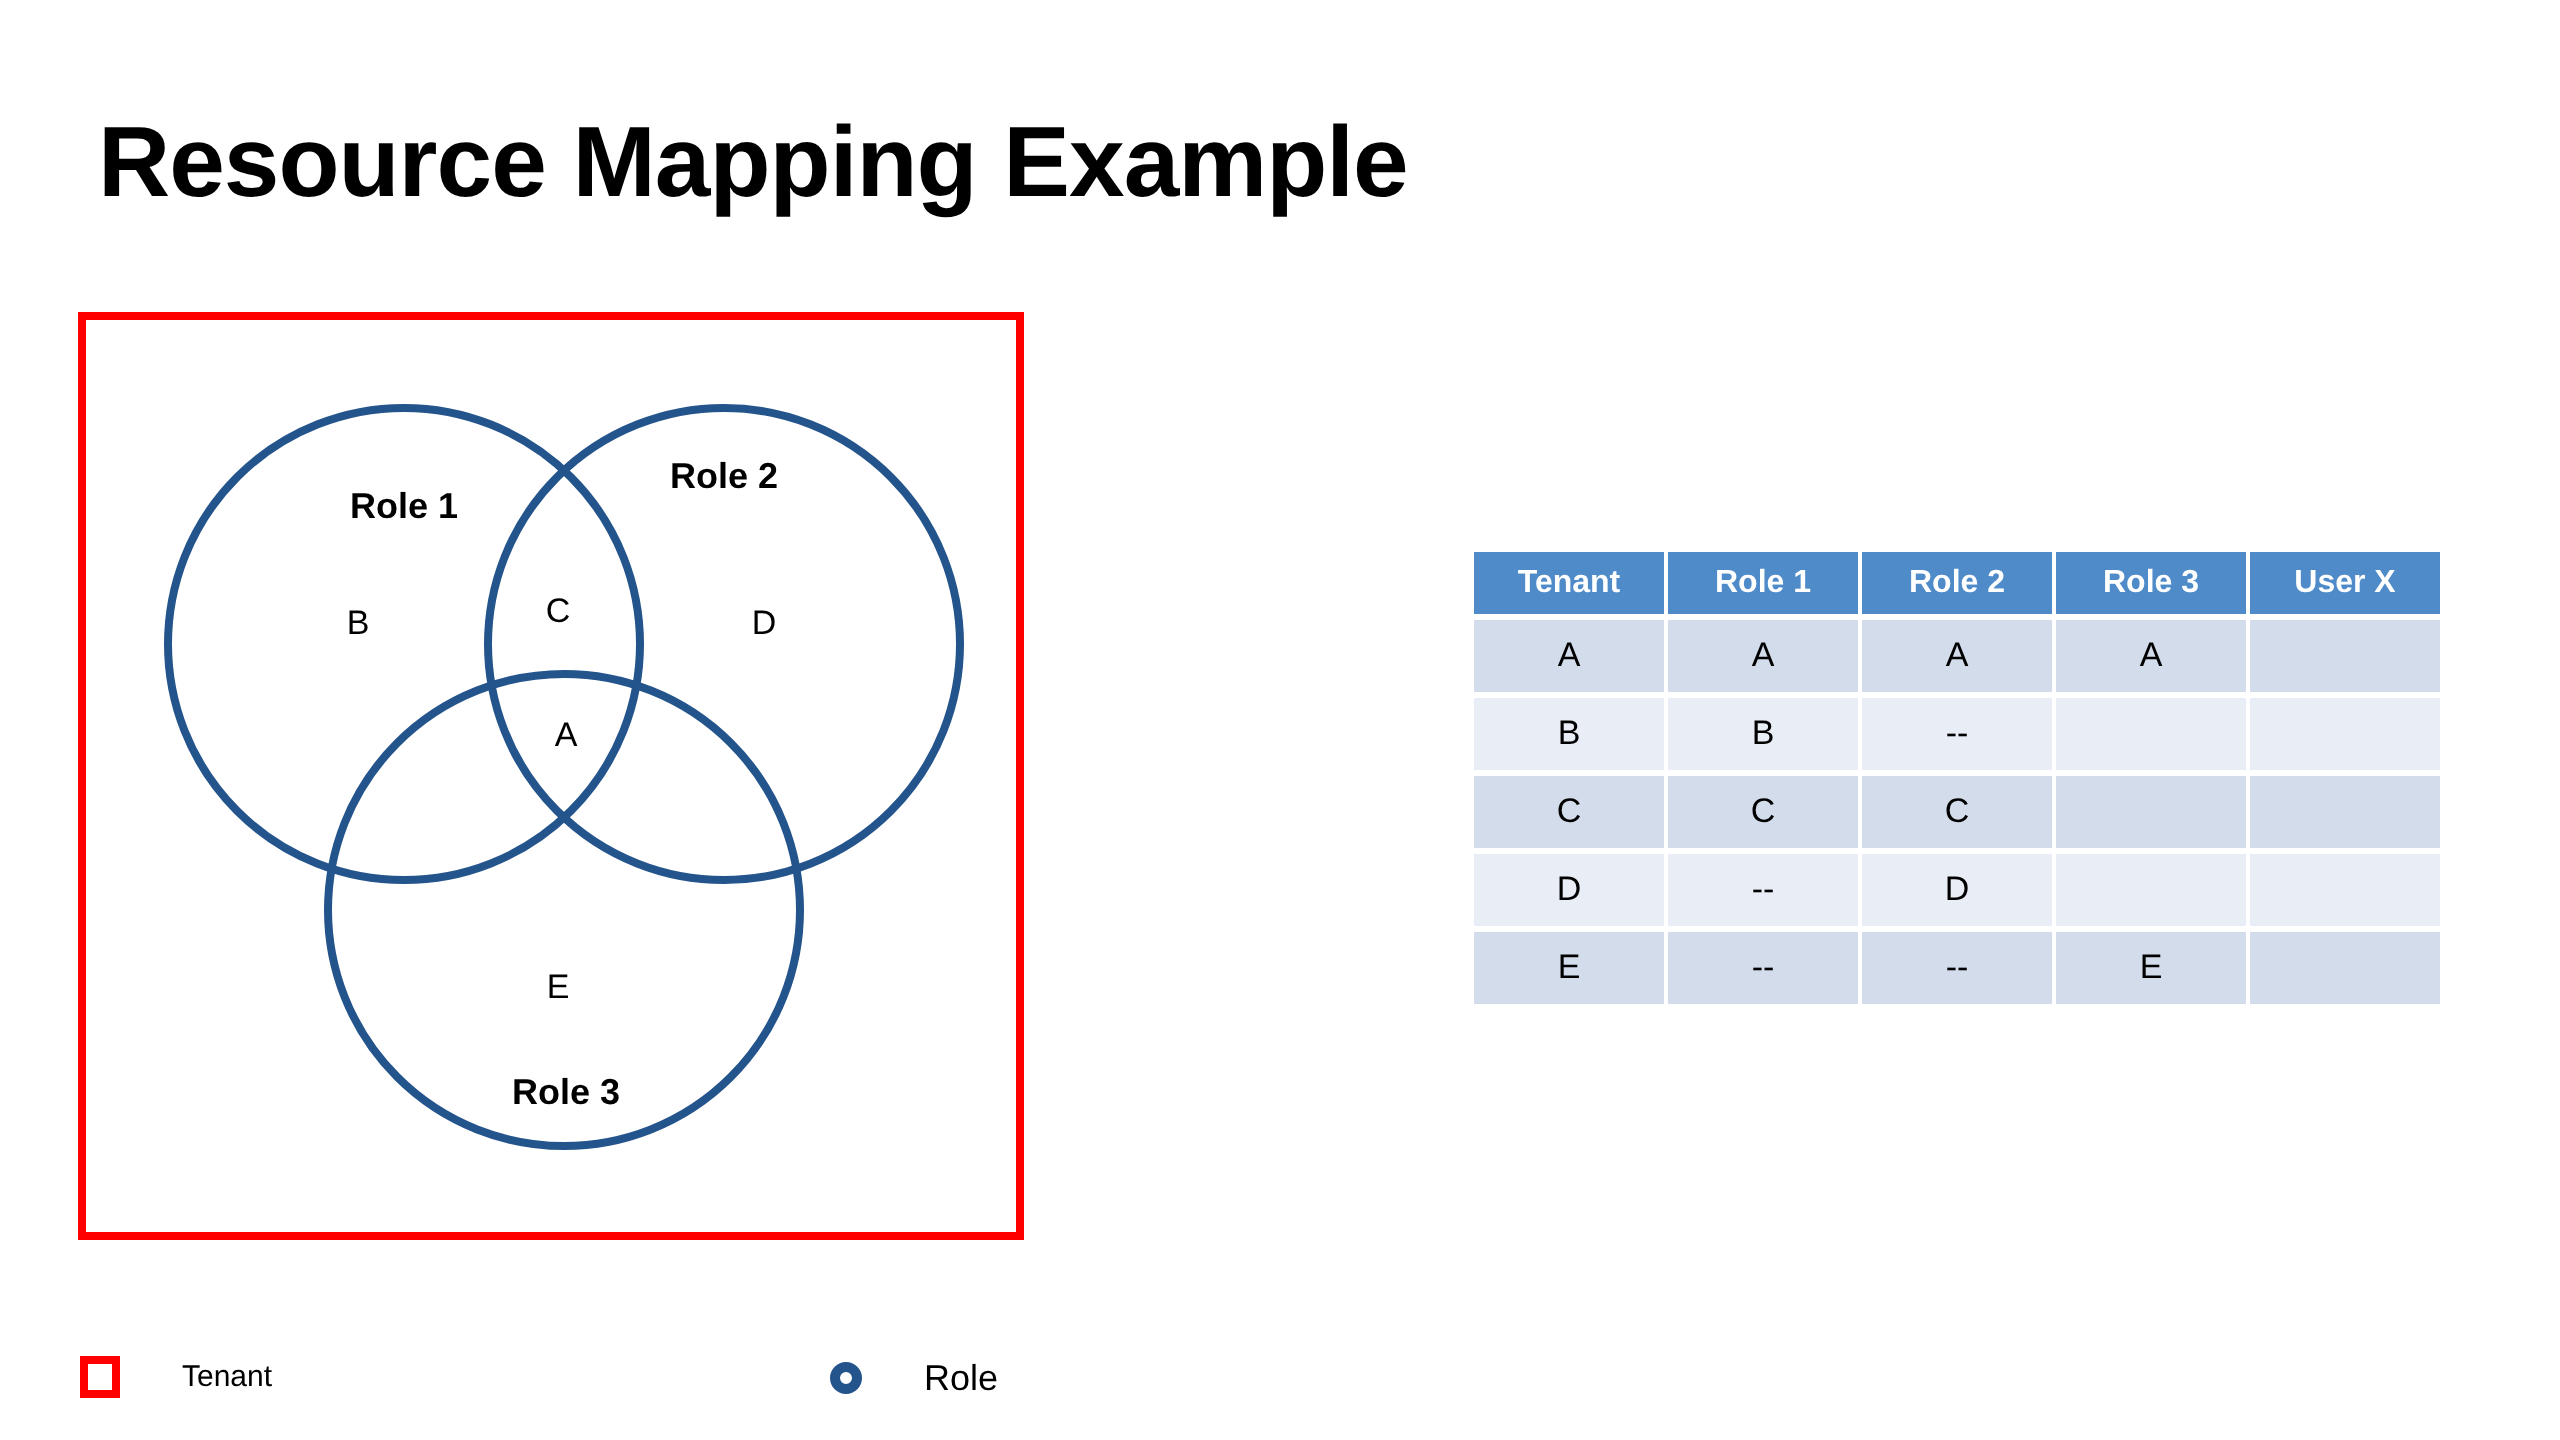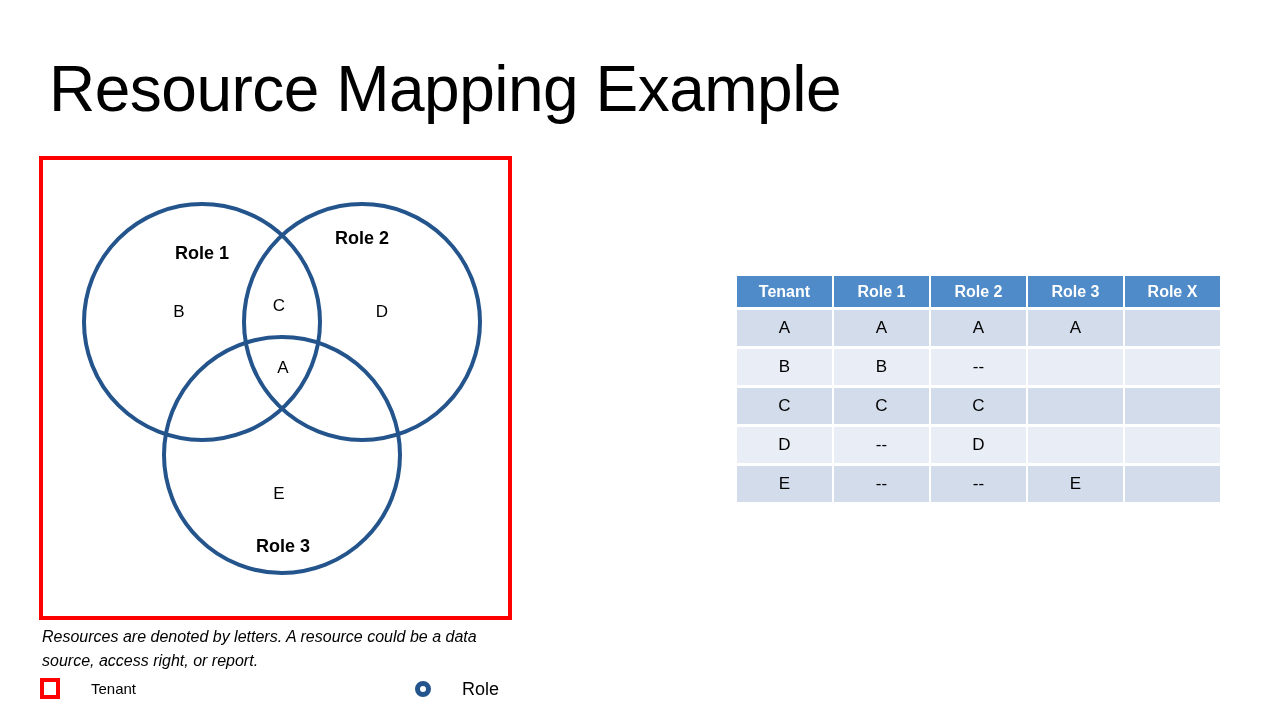--- a/index.html
+++ b/index.html
@@ -5,22 +5,22 @@
   * { margin: 0; padding: 0; box-sizing: border-box; }
   html, body { width: 1280px; height: 720px; background: #ffffff; overflow: hidden; }
   body { font-family: "Liberation Sans", sans-serif; color: #000; position: relative; }
 
   .slide { position: absolute; inset: 0; background: #ffffff; }
 
   
   .slide-title {
     position: absolute;
     left: 49px; top: 52px;
-    font-size: 64px;
-    font-weight: 400;
+    font-size: 50px;
+    font-weight: 700;
     letter-spacing: -0.5px;
     color: #000000;
     white-space: nowrap;
   }
 
   
   .tenant-box {
     position: absolute;
     left: 39px; top: 156px;
     width: 473px; height: 464px;
@@ -116,36 +116,35 @@
       <text class="venn-role-label" x="240" y="392">Role 3</text>
 
       <text class="venn-letter" x="136" y="157">B</text>
       <text class="venn-letter" x="236" y="151">C</text>
       <text class="venn-letter" x="339" y="157">D</text>
       <text class="venn-letter" x="240" y="213">A</text>
       <text class="venn-letter" x="236" y="339">E</text>
     </svg>
   </div>
 
-  <p class="caption">Resources are denoted by letters. A resource could be a data source, access right, or report.</p>
 
   <div class="legend-swatch-tenant"></div>
   <span class="legend-label-tenant">Tenant</span>
 
   <div class="legend-swatch-role"></div>
   <span class="legend-label-role">Role</span>
 
   <table class="mapping-table">
     <thead>
       <tr>
         <th>Tenant</th>
         <th>Role 1</th>
         <th>Role 2</th>
         <th>Role 3</th>
-        <th>Role X</th>
+        <th>User X</th>
       </tr>
     </thead>
     <tbody>
       <tr class="row-odd">
         <td>A</td>
         <td>A</td>
         <td>A</td>
         <td>A</td>
         <td></td>
       </tr>

